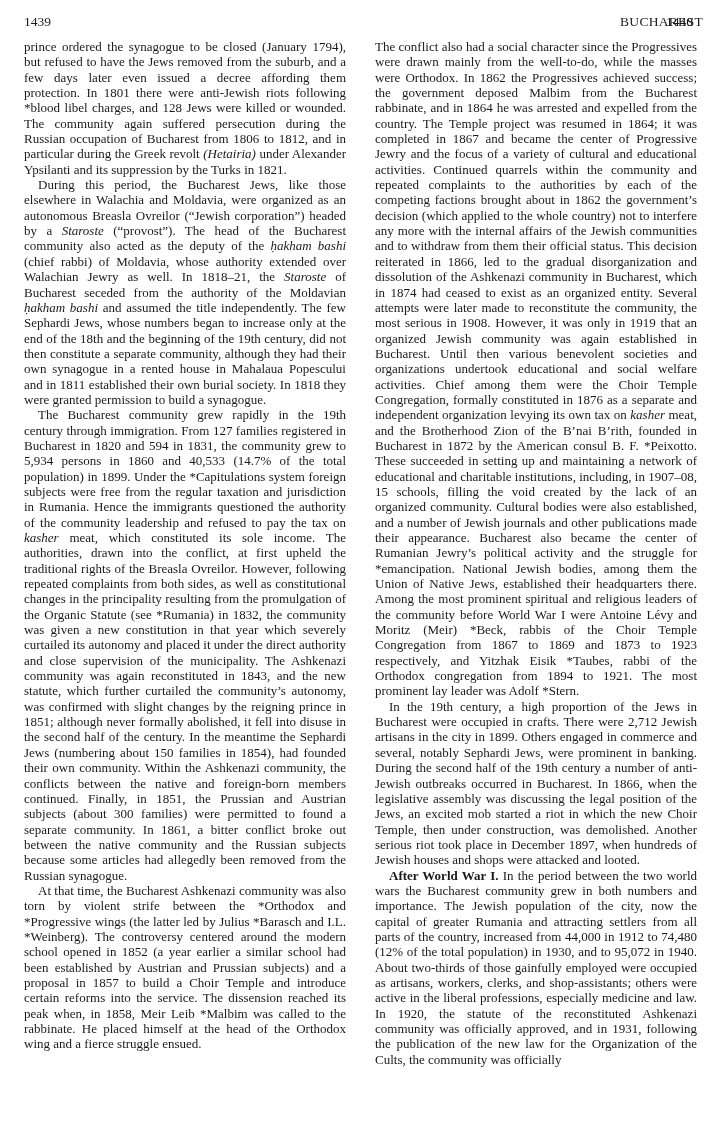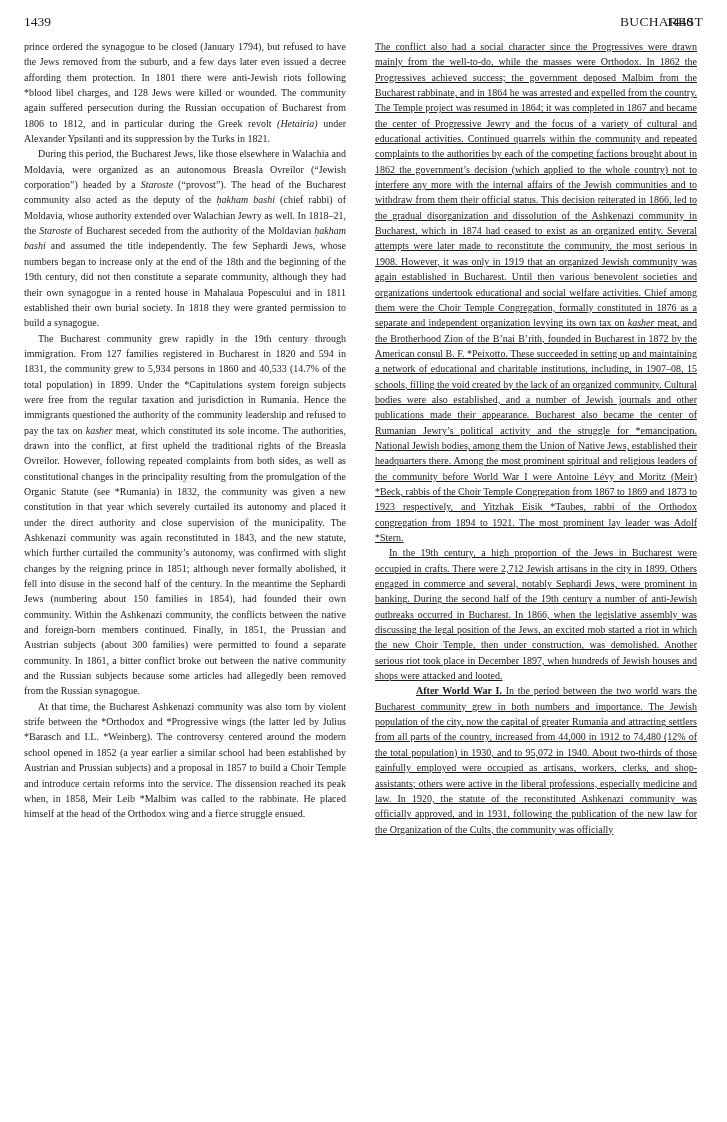--- a/index.html
+++ b/index.html
@@ -11,29 +11,29 @@
     .page { position: relative; width: 727px; height: 1122px; }
     .header {
       position: absolute; top: 13px; left: 24px; right: 24px;
       height: 18px; font-size: 13.5px; line-height: 18px;
     }
     .pn-left { position: absolute; left: 0; top: 0; }
     .pn-right { position: absolute; right: 10px; top: 0; margin-left: 14px; }
     .running-head { position: absolute; left: 0; right: 0; top: 0; text-align: right; letter-spacing: 0.3px; }
     .col {
       position: absolute; top: 39px; width: 322px;
-      font-size: 10px; line-height: 15.35px;
+      font-size: 13px; line-height: 15.35px;
       text-align: justify;
     }
     .col-left { left: 24px; }
-    .col-right { left: 375px; width: 322px; text-decoration: underline; }
+    .col-right { left: 375px; width: 322px; }
     .col p { margin: 0; text-indent: 0; }
     .col p.indent { text-indent: 14px; }
     .col i { font-style: italic; }
-    .col b { font-weight: bold; margin-left: 27px; }
+    .col b { font-weight: bold; }
   </style>
 </head>
 <body>
 
 <div class="page">
   <div class="header">
     <span class="pn-left">1439</span>
     <span class="running-head">BUCHAREST</span>
     <span class="pn-right">1440</span>
   </div>

